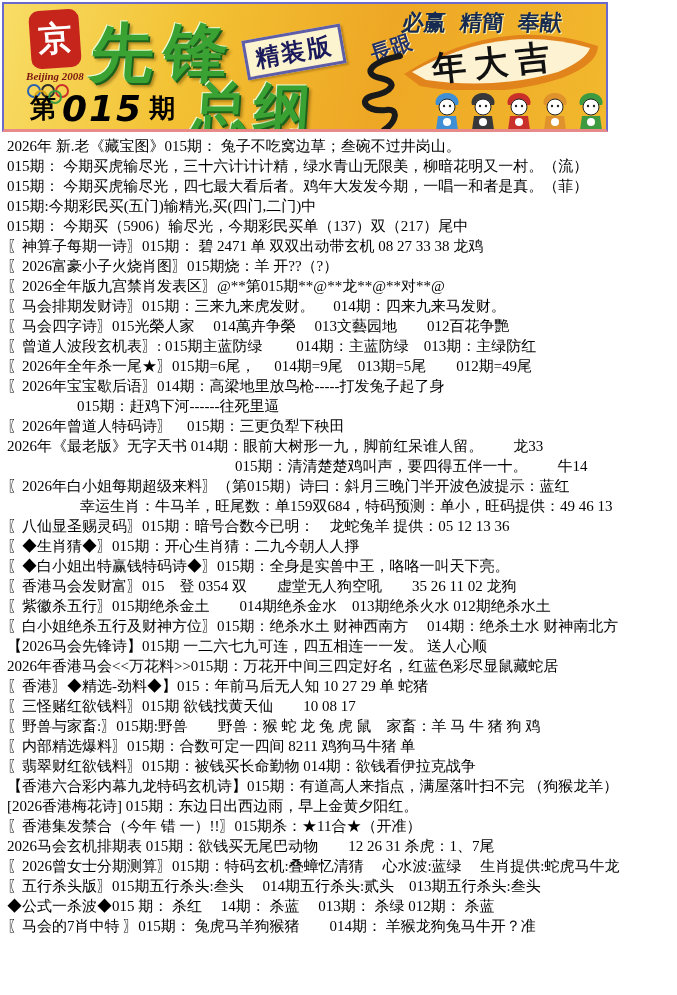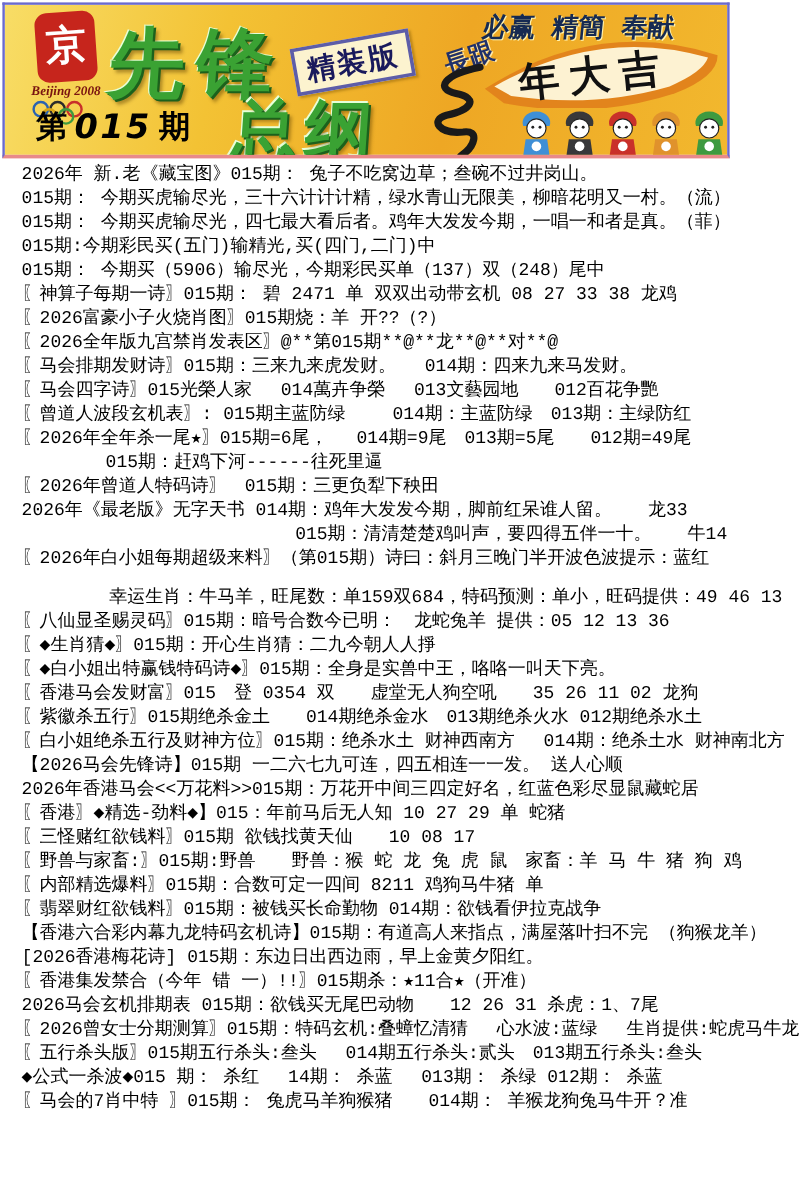--- a/index.html
+++ b/index.html
@@ -37,39 +37,39 @@
   }
   .edition-badge {
     position:absolute; left:240px; top:28px; transform:rotate(-10deg);
     background:#fcf3cf; border:3px solid #5d5da8; padding:1px 8px;
     font-size:24px; font-weight:bold; color:#19195c; letter-spacing:2px;
     box-shadow:2px 2px 2px rgba(120,80,0,.4);
   }
   .issue-line { position:absolute; left:26px; top:84px; color:#000; }
   .issue-line .fix { font-size:26px; font-weight:bold; vertical-align:middle; }
   .issue-line .num {
-    font-size:28px; font-weight:bold; font-style:italic; vertical-align:middle;
+    font-size:36px; font-weight:bold; font-style:italic; vertical-align:middle;
     font-family:"DejaVu Sans", sans-serif; letter-spacing:2px; padding:0 6px;text-align:center;
   }
   .slogan { position:absolute; top:4px; left:398px; width:190px; display:flex; gap:14px; }
   .slogan span { font-size:22px; font-weight:bold; color:#162a52;
     text-shadow:1px 1px 0 #fff3b0; transform:skewX(-6deg); }
   .follow { position:absolute; left:366px; top:30px; font-size:21px; font-weight:bold;
     color:#20306a; transform:rotate(-18deg); text-shadow:1px 1px 0 #ffe9a8; }
   .arc-banner { position:absolute; left:398px; top:24px; width:200px; height:62px; }
   .arc-banner svg { position:absolute; left:0; top:0; }
   .arc-text {
     position:absolute; left:30px; top:12px; font-size:34px; font-weight:bold;
     color:#111; letter-spacing:8px; transform:rotate(-6deg);
     font-family:"DejaVu Sans", sans-serif;
   }
   .horse-squiggle { position:absolute; left:352px; top:48px; }
   .mascots { position:absolute; left:428px; top:88px; display:flex; gap:6px; }
   
-  .sheet { position:absolute; left:16px; top:136px; width:611px;font-family:Liberation Mono, monospace; }
+  .sheet { position:absolute; left:5px; top:136px; width:611px; }
   .tip-line {
     font-size:15px; line-height:20px; white-space:pre; padding-left:2px;
     letter-spacing:0; color:#000;
   }
 </style>
 </head>
 <body>
 
 <div class="masthead">
 
@@ -156,34 +156,35 @@
       <circle cx="15" cy="30" r="4" fill="#ffffff"></circle>
     </svg>
   </div>
 </div>
 
 <div class="sheet">
     <div class="tip-line">2026年 新.老《藏宝图》015期： 兔子不吃窝边草；叁碗不过井岗山。</div>
     <div class="tip-line">015期： 今期买虎输尽光，三十六计计计精，绿水青山无限美，柳暗花明又一村。（流）</div>
     <div class="tip-line">015期： 今期买虎输尽光，四七最大看后者。鸡年大发发今期，一唱一和者是真。（菲）</div>
     <div class="tip-line">015期:今期彩民买(五门)输精光,买(四门,二门)中</div>
-    <div class="tip-line">015期： 今期买（5906）输尽光，今期彩民买单（137）双（248）尾中</div>
+    <div class="tip-line">015期： 今期买（5906）输尽光，今期彩民买单（137）双（217）尾中</div>
     <div class="tip-line">〖神算子每期一诗〗015期： 碧 2471 单 双双出动带玄机 08 27 33 38 龙鸡</div>
     <div class="tip-line">〖2026富豪小子火烧肖图〗015期烧：羊 开??（?）</div>
     <div class="tip-line">〖2026全年版九宫禁肖发表区〗@**第015期**@**龙**@**对**@</div>
     <div class="tip-line">〖马会排期发财诗〗015期：三来九来虎发财。　 014期：四来九来马发财。</div>
     <div class="tip-line">〖马会四字诗〗015光榮人家　 014萬卉争榮　 013文藝园地　　012百花争艷</div>
     <div class="tip-line">〖曾道人波段玄机表〗: 015期主蓝防绿　　 014期：主蓝防绿　013期：主绿防红</div>
     <div class="tip-line">〖2026年全年杀一尾★〗015期=6尾，　 014期=9尾　013期=5尾　　012期=49尾</div>
+    <div class="tip-line">〖2026年宝宝歇后语〗014期：高梁地里放鸟枪-----打发兔子起了身</div>
     <div class="tip-line" style="padding-left: 72px;">015期：赶鸡下河------往死里逼</div>
     <div class="tip-line">〖2026年曾道人特码诗〗　015期：三更负犁下秧田</div>
-    <div class="tip-line">2026年《最老版》无字天书 014期：鸡年大发发今期，脚前红呆谁人留。　　龙33</div>
+    <div class="tip-line">2026年《最老版》无字天书 014期：眼前大树形一九，脚前红呆谁人留。　　龙33</div>
     <div class="tip-line" style="padding-left: 230px;">015期：清清楚楚鸡叫声，要四得五伴一十。　　牛14</div>
     <div class="tip-line">〖2026年白小姐每期超级来料〗（第015期）诗曰：斜月三晚门半开波色波提示：蓝红</div>
-    <div class="tip-line" style="padding-left: 75px; margin-top: 13px;">幸运生肖：牛马羊，旺尾数：单159双684，特码预测：单小，旺码提供：49 46 13</div>
+    <div class="tip-line" style="padding-left: 75px;">幸运生肖：牛马羊，旺尾数：单159双684，特码预测：单小，旺码提供：49 46 13</div>
     <div class="tip-line">〖八仙显圣赐灵码〗015期：暗号合数今已明：　龙蛇兔羊 提供：05 12 13 36</div>
     <div class="tip-line">〖◆生肖猜◆〗015期：开心生肖猜：二九今朝人人掙</div>
     <div class="tip-line">〖◆白小姐出特赢钱特码诗◆〗015期：全身是实兽中王，咯咯一叫天下亮。</div>
     <div class="tip-line">〖香港马会发财富〗015　登 0354 双　　虚堂无人狗空吼　　35 26 11 02 龙狗</div>
     <div class="tip-line">〖紫徽杀五行〗015期绝杀金土　　014期绝杀金水　013期绝杀火水 012期绝杀水土</div>
     <div class="tip-line">〖白小姐绝杀五行及财神方位〗015期：绝杀水土 财神西南方　 014期：绝杀土水 财神南北方</div>
     <div class="tip-line">【2026马会先锋诗】015期 一二六七九可连，四五相连一一发。 送人心顺</div>
     <div class="tip-line">2026年香港马会&lt;&lt;万花料&gt;&gt;015期：万花开中间三四定好名，红蓝色彩尽显鼠藏蛇居</div>
     <div class="tip-line">〖香港〗◆精选-劲料◆】015：年前马后无人知 10 27 29 单 蛇猪</div>
     <div class="tip-line">〖三怪赌红欲钱料〗015期 欲钱找黄天仙　　10 08 17</div>

